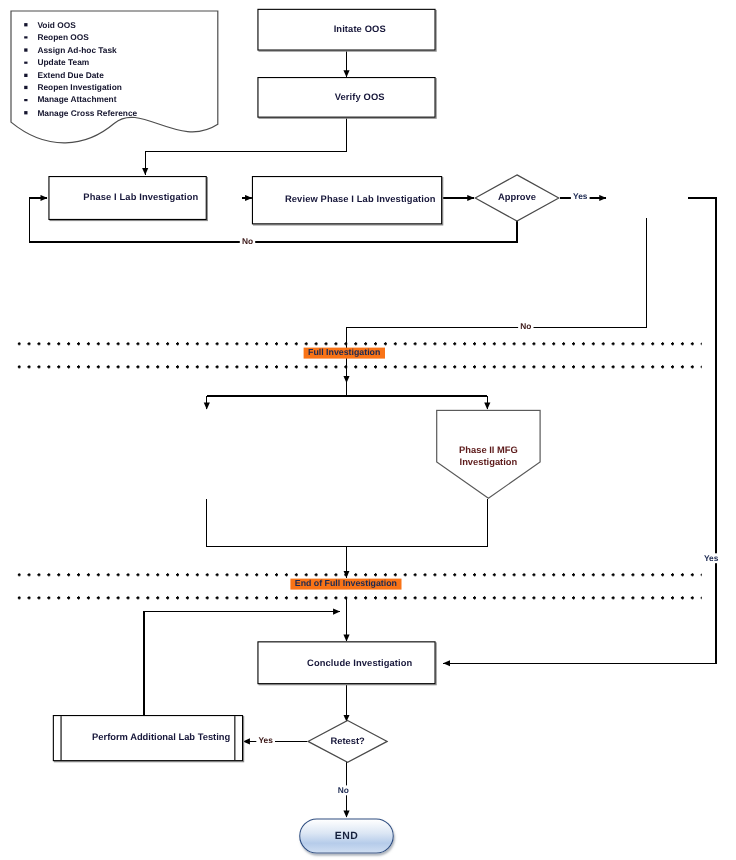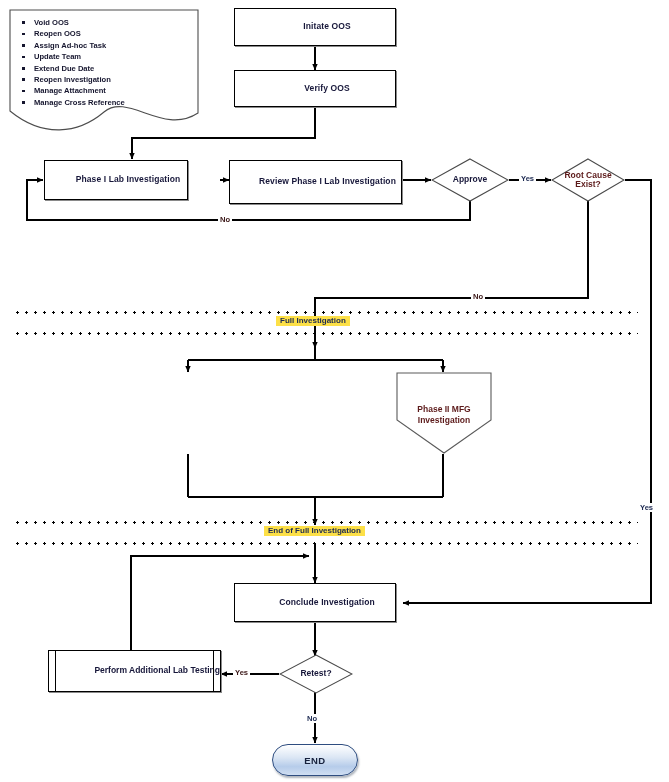--- a/index.html
+++ b/index.html
@@ -152,21 +152,21 @@
     padding:0 2px;
     white-space:nowrap;
     line-height:9px;
   }
   .wirelabel.blue{ color:#1d2a52; }
   .bandlabel{
     position:absolute;
     font-size:8px;
     font-weight:bold;
     color:#1d2a52;
-    background:#fde047;
+    background:#f97316;
     padding:0 4px;
     white-space:nowrap;
     line-height:10px;
     text-align:center;
   }
 
   .dotline{
     position:absolute;
     height:3px;
     background-image:radial-gradient(circle at 1.5px 1.5px, #000 1.2px, rgba(0,0,0,0) 1.4px);
@@ -254,37 +254,31 @@
   </div>
 
   <div class="node proc" style="left:229px;top:160px;width:173px;height:44px;">
     <span>Review Phase I Lab Investigation</span>
   </div>
 
   <div class="node proc" style="left:234px;top:583px;width:162px;height:39px;">
     <span>Conclude Investigation</span>
   </div>
 
-  <div class="node predef" style="left:48px;top:650px;width:173px;height:42px;justify-content:flex-end;">
+  <div class="node predef" style="left:48px;top:650px;width:173px;height:42px;">
     <span>Perform Additional Lab Testing</span>
   </div>
 
   <div class="diamond" style="left:431px;top:158px;width:78px;height:44px;">
     <svg class="dshape" viewBox="0 0 78 44" preserveAspectRatio="none" xmlns="http://www.w3.org/2000/svg">
       <path d="M39,1 L77,22 L39,43 L1,22 Z" fill="#ffffff" stroke="#4a4a4a" stroke-width="1.1"></path>
     </svg>
     <span class="dlabel">Approve</span>
   </div>
 
-  <div class="diamond" style="left:551px;top:158px;width:74px;height:44px;">
-    <svg class="dshape" viewBox="0 0 74 44" preserveAspectRatio="none" xmlns="http://www.w3.org/2000/svg">
-      <path d="M37,1 L73,22 L37,43 L1,22 Z" fill="#ffffff" stroke="#4a4a4a" stroke-width="1.1"></path>
-    </svg>
-    <span class="dlabel maroon">Root Cause Exist?</span>
-  </div>
 
   <div class="diamond" style="left:279px;top:654px;width:74px;height:40px;">
     <svg class="dshape" viewBox="0 0 74 40" preserveAspectRatio="none" xmlns="http://www.w3.org/2000/svg">
       <path d="M37,1 L73,20 L37,39 L1,20 Z" fill="#ffffff" stroke="#4a4a4a" stroke-width="1.1"></path>
     </svg>
     <span class="dlabel">Retest?</span>
   </div>
 
 
   <div class="pent" style="left:396px;top:372px;width:96px;height:82px;">

